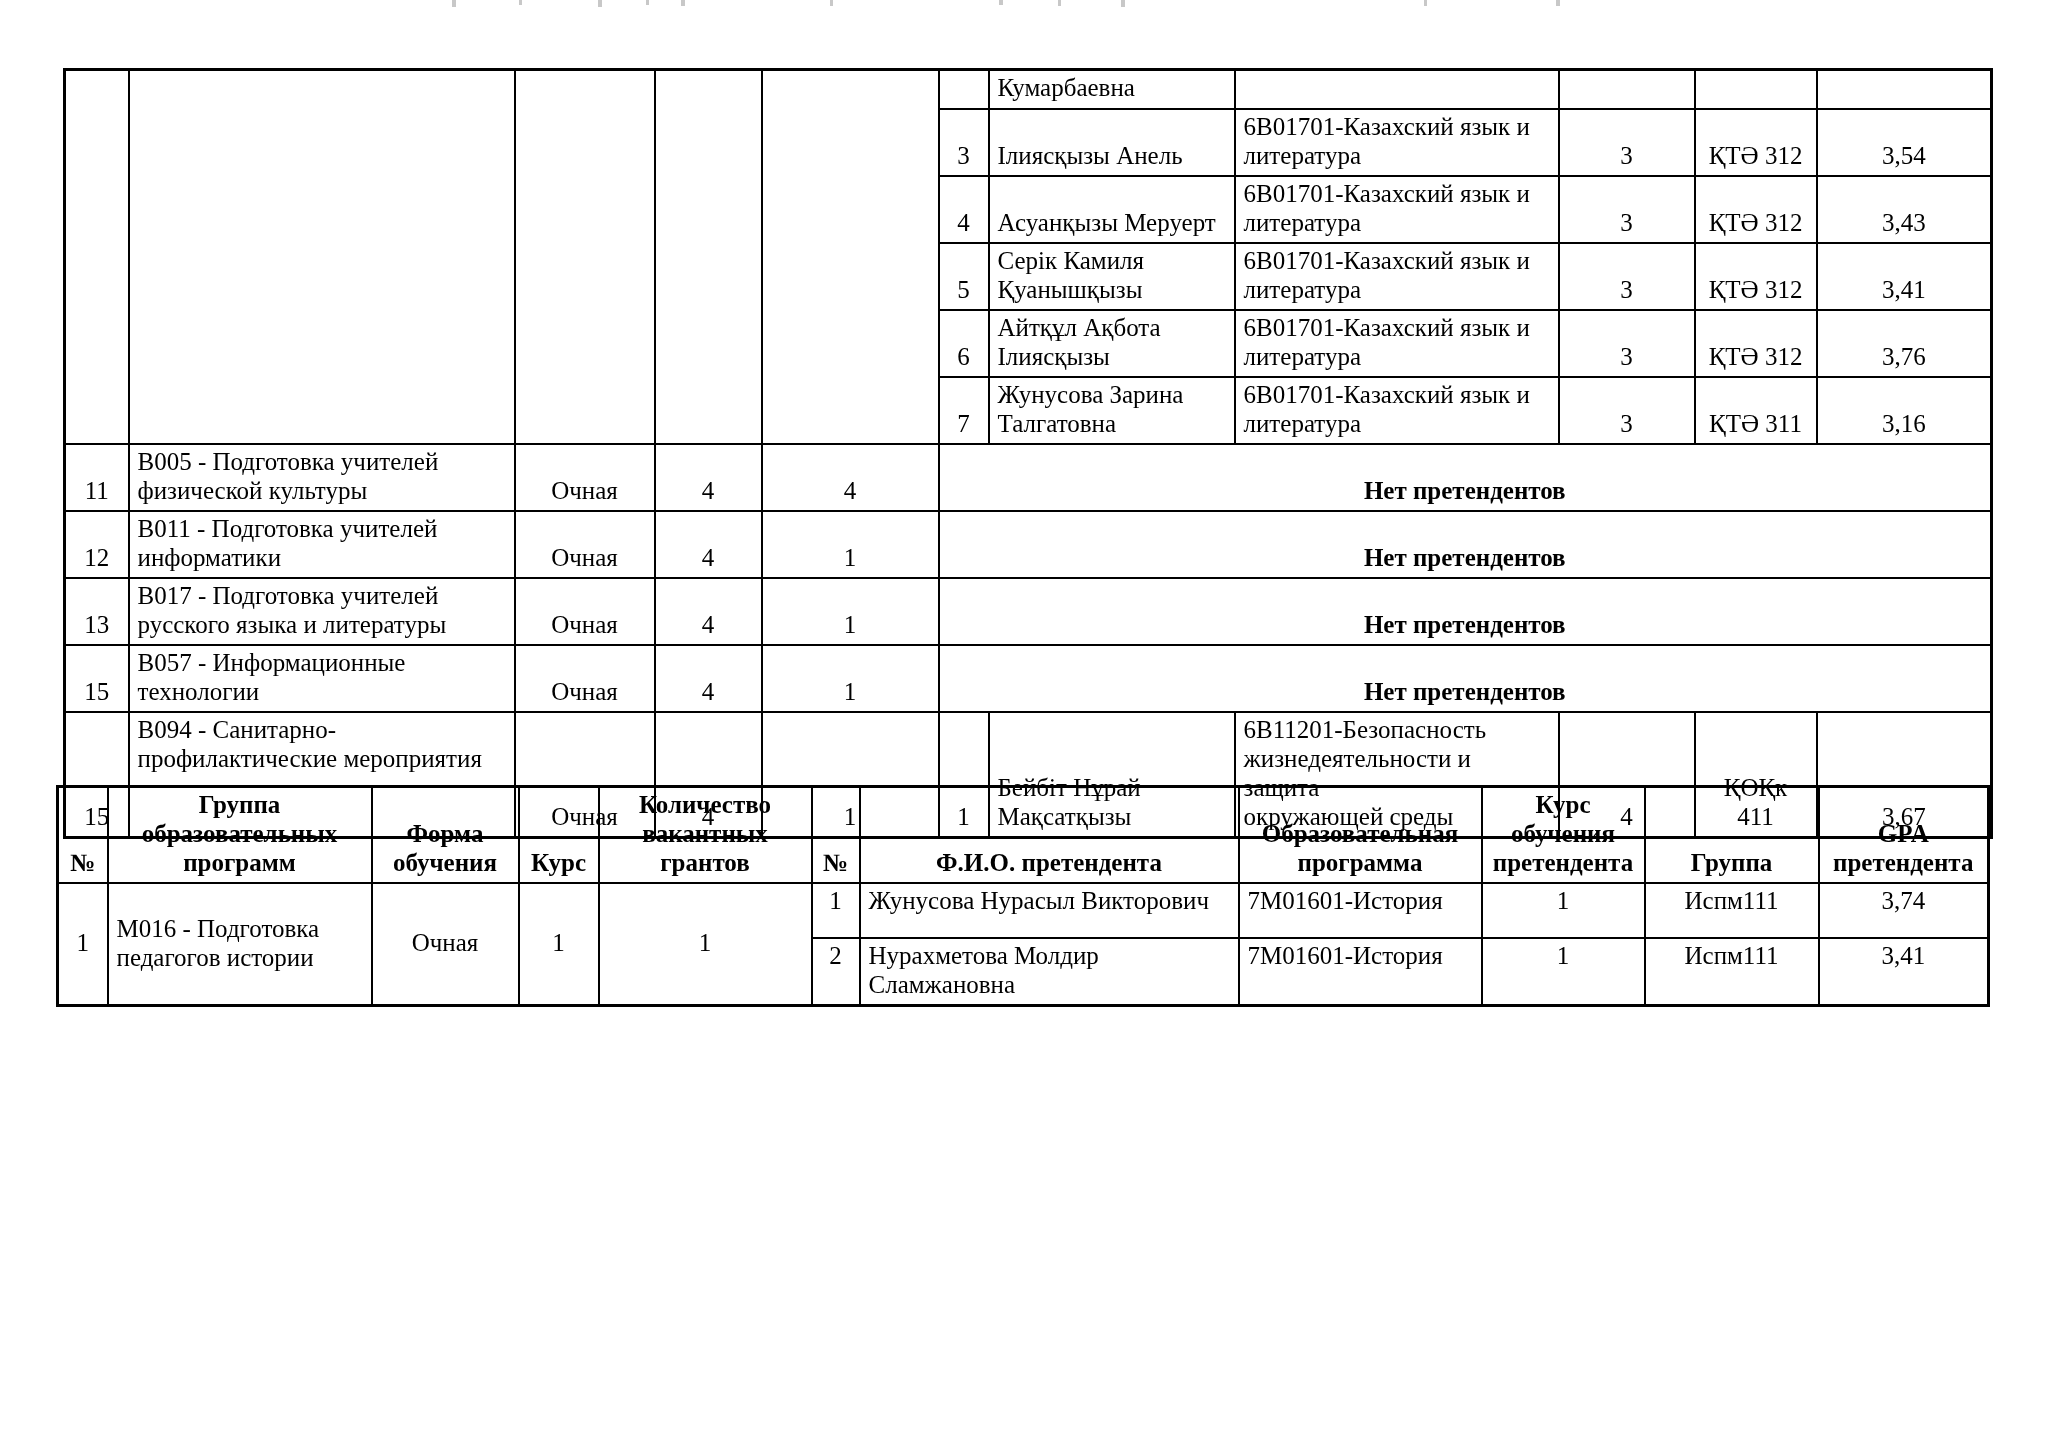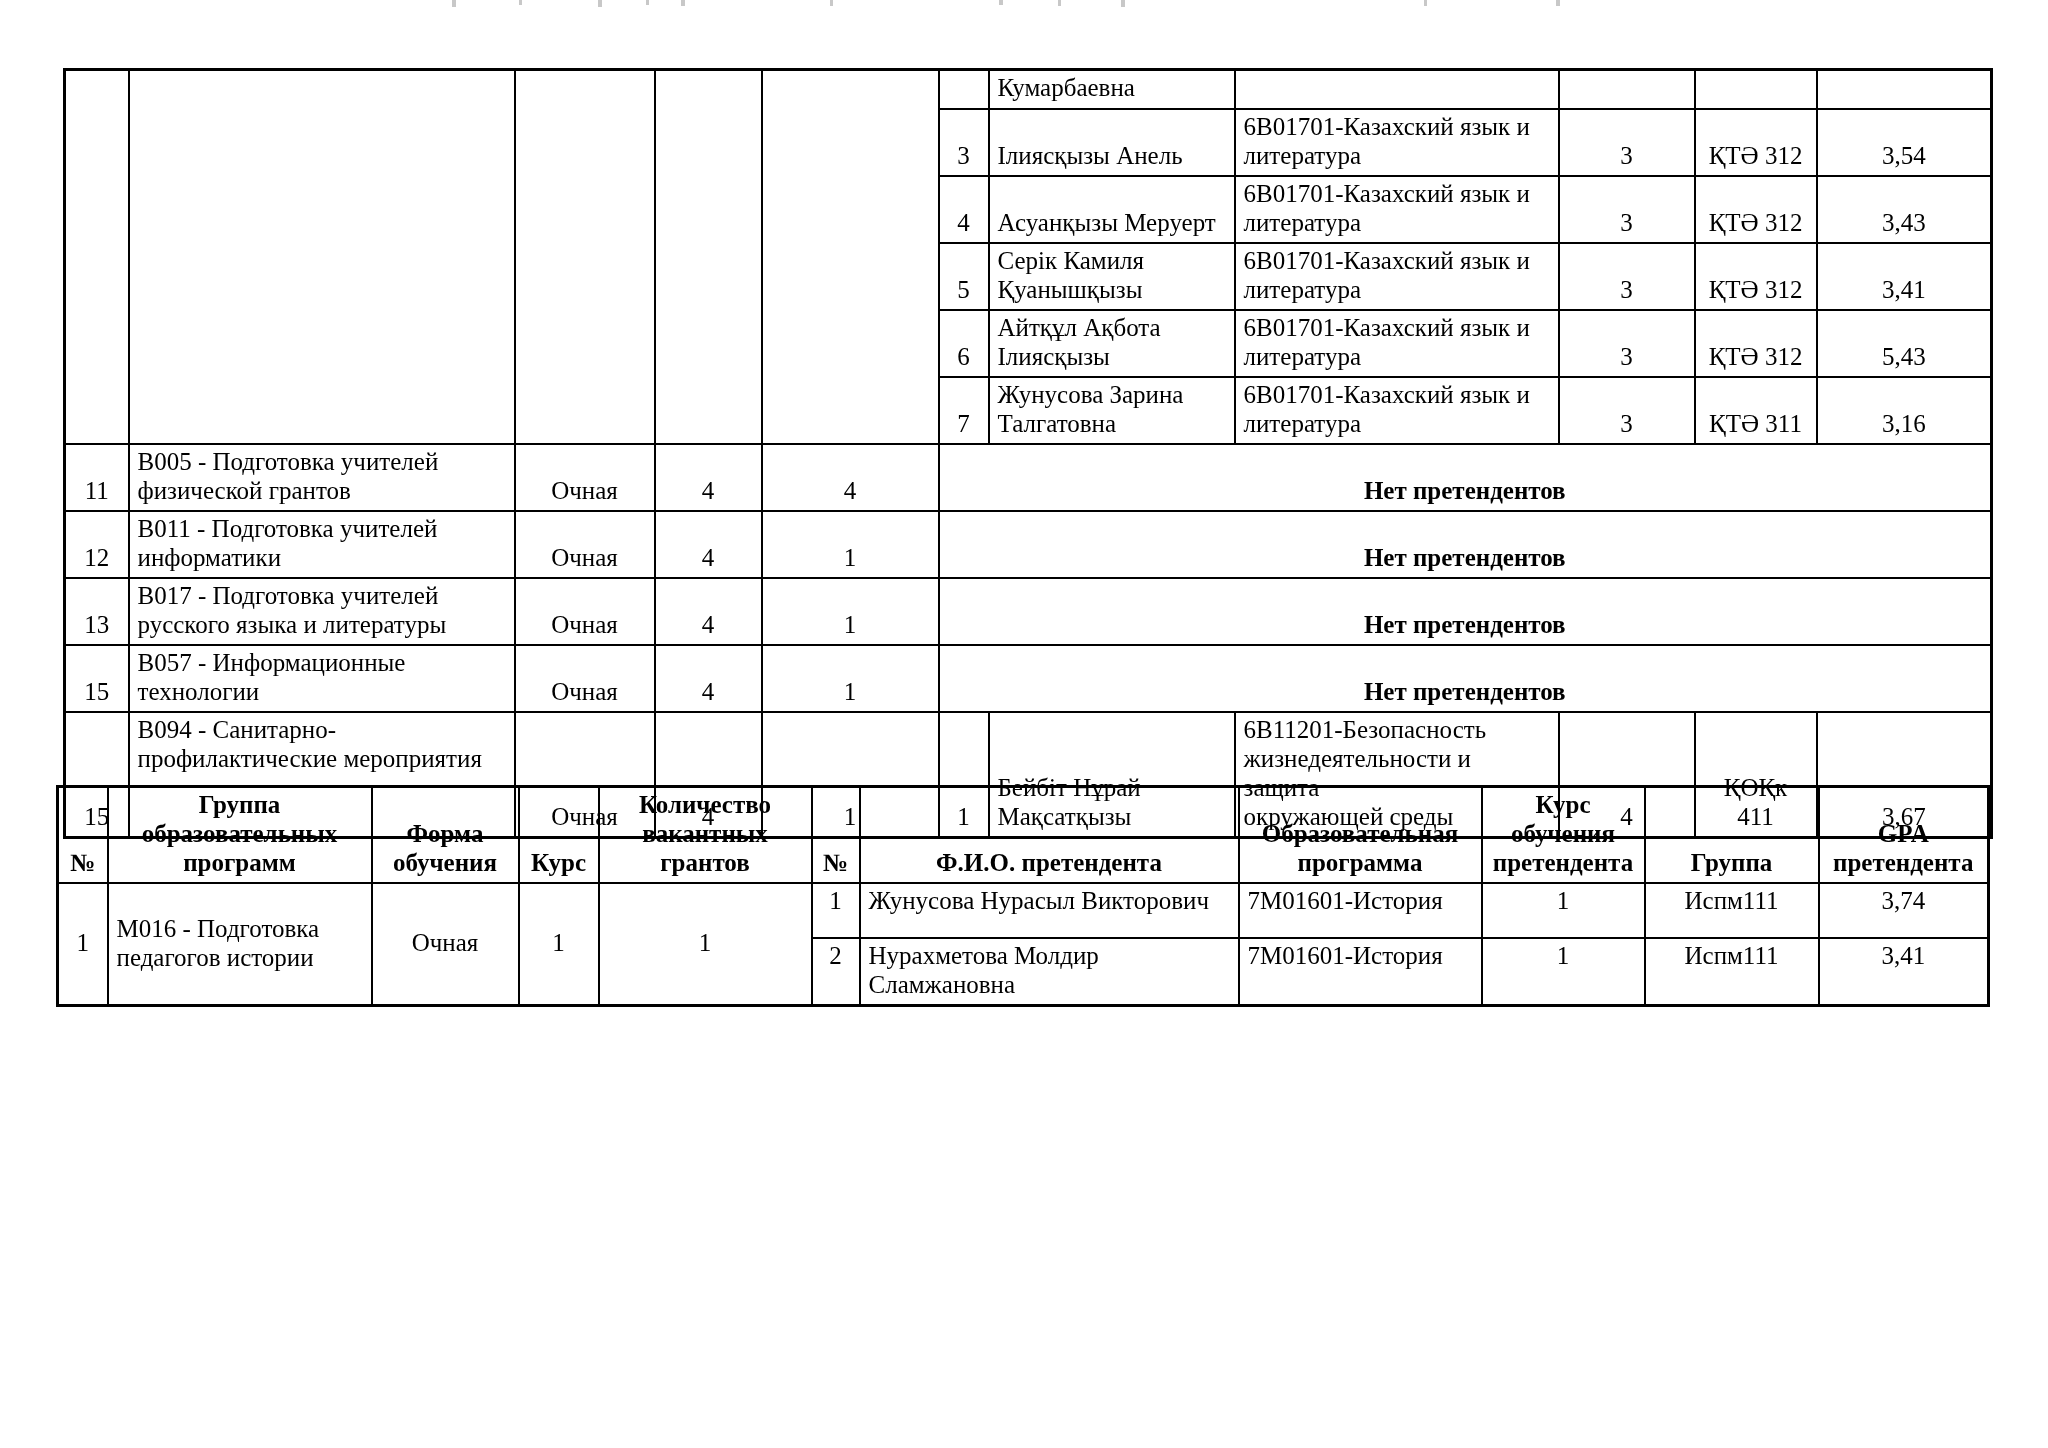--- a/index.html
+++ b/index.html
@@ -93,36 +93,36 @@
       <td class="c">3,41</td>
     </tr>
     <tr style="height:57px">
       <td class="c">6</td>
       <td>Айтқұл Ақбота
 Ілиясқызы</td>
       <td>6В01701-Казахский язык и
 литература</td>
       <td class="c">3</td>
       <td class="c">ҚТӘ 312</td>
-      <td class="c">5,43</td>
+      <td class="c">3,76</td>
     </tr>
     <tr style="height:58px">
       <td class="c">7</td>
       <td>Жунусова Зарина
 Талгатовна</td>
       <td>6В01701-Казахский язык и
 литература</td>
       <td class="c">3</td>
       <td class="c">ҚТӘ 311</td>
       <td class="c">3,16</td>
     </tr>
     <tr style="height:58px">
       <td class="c">11</td>
       <td class="t">В005 - Подготовка учителей
-физической грантов</td>
+физической культуры</td>
       <td class="c">Очная</td>
       <td class="c">4</td>
       <td class="c">4</td>
       <td colspan="6" class="c b">Нет претендентов</td>
     </tr>
     <tr style="height:58px">
       <td class="c">12</td>
       <td class="t">В011 - Подготовка учителей
 информатики</td>
       <td class="c">Очная</td>

